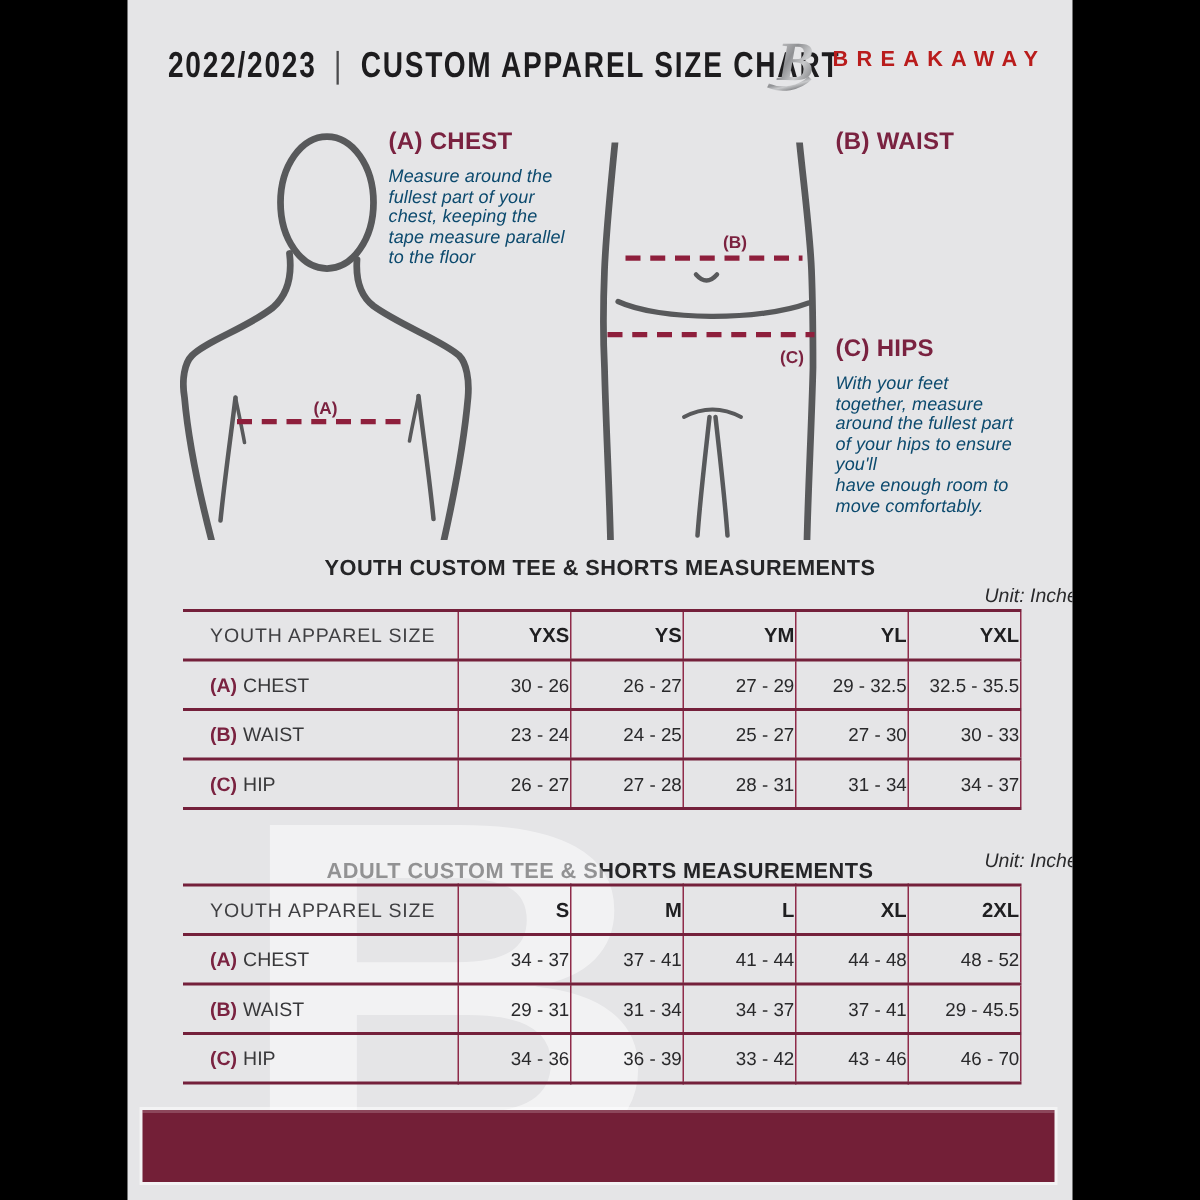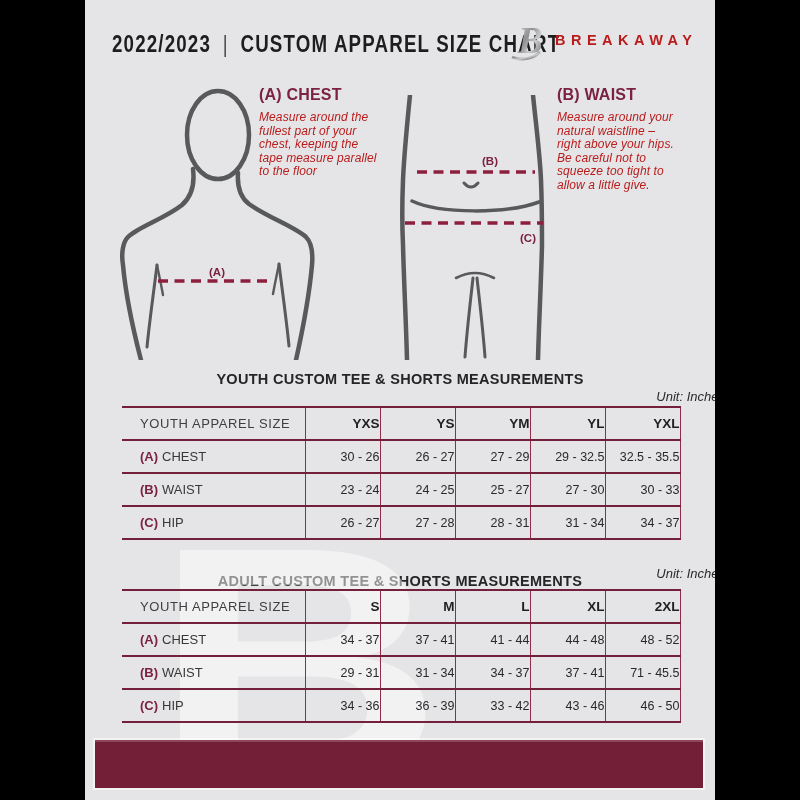--- a/index.html
+++ b/index.html
@@ -11,21 +11,21 @@
   .hdr-line{position:absolute;left:27px;top:30px;white-space:nowrap;
     transform:scaleX(0.78);transform-origin:left top;
     font-weight:700;font-size:24px;letter-spacing:1.5px;color:#1d1c1e;}
   .hdr-sep{font-weight:400;color:#4a4a4c;padding:0 15px;}
   .logo-wrap{position:absolute;left:424px;top:18px;display:flex;align-items:center;}
   .brand-name{margin-left:8px;font-weight:700;font-size:14.5px;letter-spacing:5.5px;color:#b91c1c;}
 
   
   .ms-head{font-weight:700;font-size:16px;color:#7A2240;letter-spacing:.2px;}
   .ms-body{margin-top:7px;font-style:italic;font-size:12px;line-height:13.6px;
-    color:#b91c1c;white-space:pre-line;letter-spacing:.1px;}
+    color:#0c4a6e;white-space:pre-line;letter-spacing:.1px;}
   .sec{position:absolute;}
   .sec-chest{left:174px;top:86px;width:160px;}
   .sec-waist{left:472px;top:86px;width:156px;}
   .sec-hips{left:472px;top:224px;width:158px;}
 
   .fig{position:absolute;}
   .fig-torso{left:35px;top:85px;}
   .fig-lower{left:310px;top:95px;}
 
   
@@ -125,26 +125,30 @@
     <div class="sec sec-chest">
       <div class="ms-head">(A) CHEST</div>
       <div class="ms-body">Measure around the
 fullest part of your
 chest, keeping the
 tape measure parallel
 to the floor</div>
     </div>
     <div class="sec sec-waist">
       <div class="ms-head">(B) WAIST</div>
-      <div class="ms-body">Measure around your
-natural waistline –
-right above your hips.
-Be careful not to
-squeeze too tight to
-allow a little give.</div>
+    </div>
+    <div class="sec sec-hips">
+      <div class="ms-head">(C) HIPS</div>
+      <div class="ms-body">With your feet
+together, measure
+around the fullest part
+of your hips to ensure
+you'll
+have enough room to
+move comfortably.</div>
     </div>
 
     <div class="tbl-title" id="youth-title">YOUTH CUSTOM TEE &amp; SHORTS MEASUREMENTS</div>
     <div class="tbl-unit" id="youth-unit">Unit: Inches</div>
     <table class="size-table" id="youth-table">
         <colgroup>
           <col class="c-label">
           <col class="c-val">
           <col class="c-val">
           <col class="c-val">
@@ -218,28 +222,28 @@
             <td>41 - 44</td>
             <td>44 - 48</td>
             <td>48 - 52</td>
           </tr>
           <tr>
             <td class="lbl"><b>(B)</b>WAIST</td>
             <td>29 - 31</td>
             <td>31 - 34</td>
             <td>34 - 37</td>
             <td>37 - 41</td>
-            <td>71 - 45.5</td>
+            <td>29 - 45.5</td>
           </tr>
           <tr>
             <td class="lbl"><b>(C)</b>HIP</td>
             <td>34 - 36</td>
             <td>36 - 39</td>
             <td>33 - 42</td>
             <td>43 - 46</td>
-            <td>46 - 50</td>
+            <td>46 - 70</td>
           </tr>
         </tbody>
       </table>
 
     <div class="footer-bar"></div>
   </div>
 </div>
 
 </body></html>

